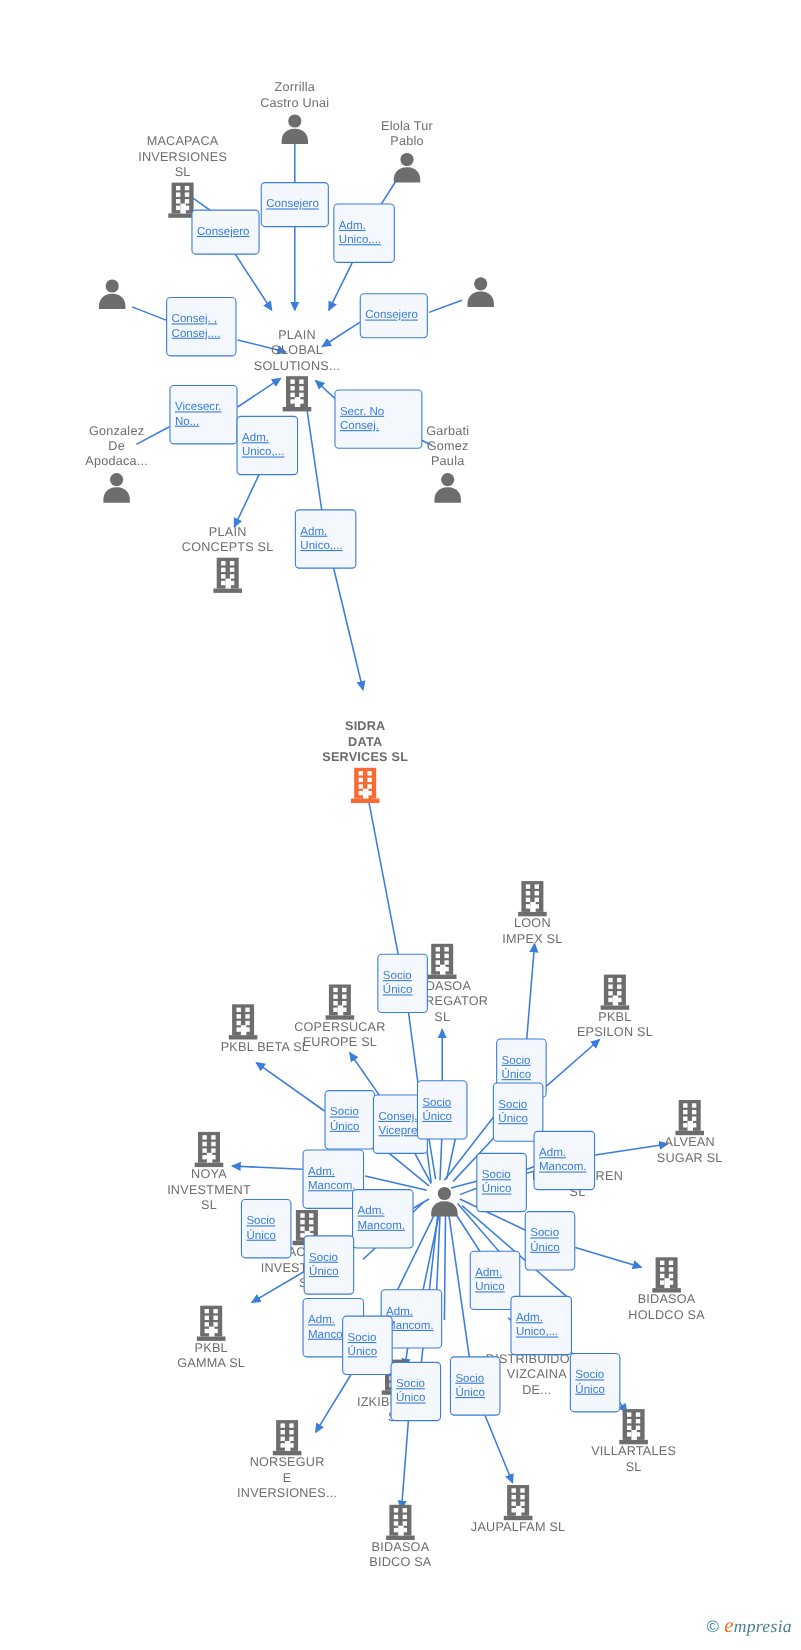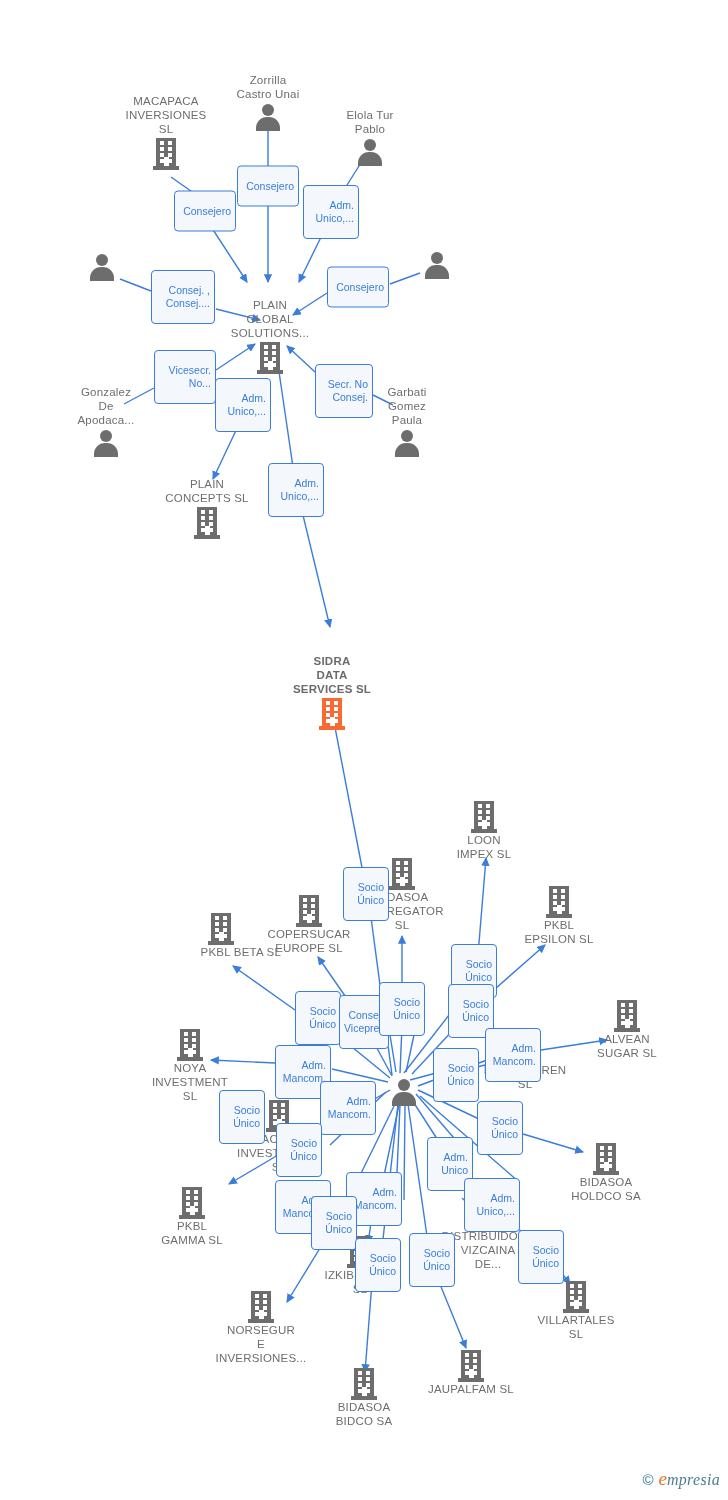--- a/index.html
+++ b/index.html
@@ -23,22 +23,22 @@
 
   
   .per{position:relative;width:26px;height:30px;}
   .per .head{position:absolute;left:7px;top:1px;width:12px;height:12px;border-radius:50%;background:#6d6d6d;}
   .per .torso{position:absolute;left:1px;top:14px;width:24px;height:14px;background:#6d6d6d;
               border-top-left-radius:11px;border-top-right-radius:11px;}
 
   
   .rel{position:absolute;transform:translate(-50%,-50%);
        background:#f4f8fd;border:1px solid #3a7ddb;border-radius:4px;
-       color:#3a7ddb;font-size:10.5px;line-height:13px;text-align:right;
-       padding:13px 4px;white-space:pre-line;box-sizing:border-box;}
+       color:#3a7ddb;font-size:10.5px;line-height:13px;text-align:left;
+       padding:13px 4px;white-space:pre-line;box-sizing:border-box;text-decoration:underline;}
 
   .watermark{position:absolute;right:8px;bottom:10px;display:flex;align-items:center;gap:5px;}
   .wm-c{font-size:15px;color:#2f7f9e;}
   .wm-e{font-size:19px;color:#f07020;font-family:"Liberation Serif",serif;font-style:italic;}
   .wm-t{font-size:16px;color:#4a7f92;font-family:"Liberation Serif",serif;font-style:italic;letter-spacing:.3px;}
 </style>
 </head>
 <body>
 
 <div id="stage">
@@ -127,21 +127,21 @@
       <path d="M400,1105 L396,1195"></path>
       <path d="M405,1105 L404,1200"></path>
       <path d="M416,1094 L466,1152"></path>
       <path d="M386,1092 L330,1145"></path>
       <path d="M462,1198 L500,1232"></path>
       <path d="M506,1219 L540,1246"></path>
     </g>
   </svg>
 
   <div id="node-layer">
-      <div class="node" style="left: 166px; top: 132px;">
+      <div class="node" style="left: 166px; top: 160px;">
         <div class="nlabel">MACAPACA
 INVERSIONES
 SL</div>
         <div class="icon" style="display: flex; justify-content: center;">
           <div class="bld">
             <div class="body"></div>
             <div class="base"></div>
             <div class="win" style="left: 6.5px; top: 3px;"></div>
             <div class="win" style="left: 14.5px; top: 3px;"></div>
             <div class="win" style="left: 6.5px; top: 9px;"></div>
@@ -609,21 +609,21 @@
   <div id="rel-layer">
       <div class="rel" style="left: 268px; top: 186px; width: 62px; min-height: 20px;">Consejero</div>
       <div class="rel" style="left: 205px; top: 211px; width: 62px; min-height: 20px;">Consejero</div>
       <div class="rel" style="left: 331px; top: 212px; width: 56px; min-height: 32px;">Adm.
 Unico,...</div>
       <div class="rel" style="left: 183px; top: 297px; width: 64px; min-height: 32px;">Consej. ,
 Consej....</div>
       <div class="rel" style="left: 358px; top: 287px; width: 62px; min-height: 20px;">Consejero</div>
       <div class="rel" style="left: 185px; top: 377px; width: 62px; min-height: 32px;">Vicesecr.
 No...</div>
-      <div class="rel" style="left: 344px; top: 391px; width: 58px; min-height: 32px;">Secr.  No
+      <div class="rel" style="left: 344px; top: 381px; width: 80px; min-height: 32px;">Secr.  No
 Consej.</div>
       <div class="rel" style="left: 243px; top: 405px; width: 56px; min-height: 32px;">Adm.
 Unico,...</div>
       <div class="rel" style="left: 296px; top: 490px; width: 56px; min-height: 32px;">Adm.
 Unico,...</div>
       <div class="rel" style="left: 366px; top: 894px; width: 46px; min-height: 32px;">Socio
 Único</div>
       <div class="rel" style="left: 474px; top: 971px; width: 46px; min-height: 32px;">Socio
 Único</div>
       <div class="rel" style="left: 318px; top: 1018px; width: 46px; min-height: 32px;">Socio

